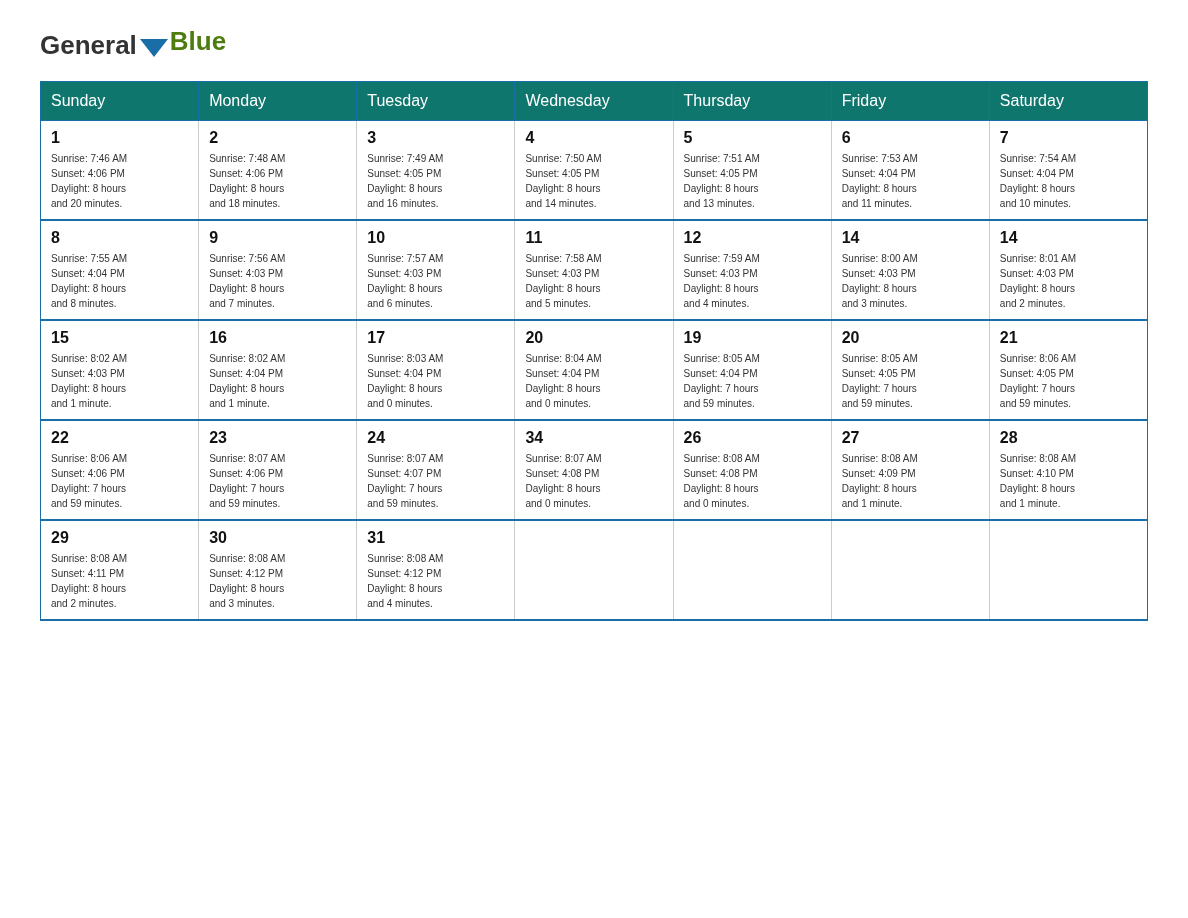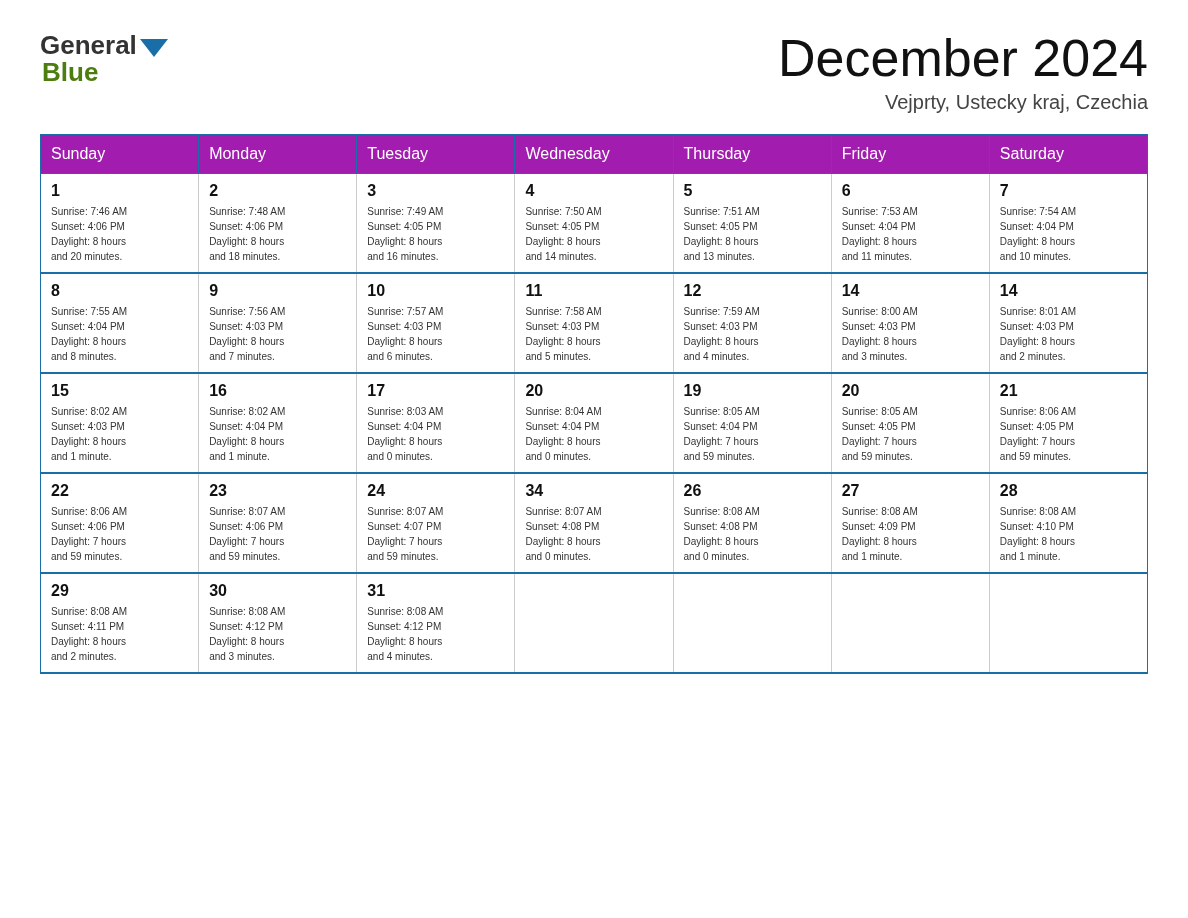--- a/index.html
+++ b/index.html
@@ -11,21 +11,21 @@
       min-height: 918px;
     }
     .header {
       display: flex;
       justify-content: space-between;
       align-items: flex-start;
       margin-bottom: 20px;
     }
     .logo {
       display: flex;
-      flex-direction: column;
+      flex-direction: row;
       align-items: flex-start;
     }
     .logo-top {
       display: flex;
       align-items: center;
     }
     .logo-general {
       font-size: 26px;
       font-weight: bold;
       color: #333;
@@ -59,21 +59,21 @@
       font-size: 20px;
       color: #444;
       margin-top: 4px;
     }
     .calendar {
       width: 100%;
       border-collapse: collapse;
       border: 1px solid #1a6ea8;
     }
     .calendar thead tr {
-      background-color: #a21caf;
+      background-color: #0f766e;
     }
     .calendar thead th {
       color: #ffffff;
       font-size: 16px;
       font-weight: normal;
       padding: 10px 10px;
       border: 1px solid #1a6ea8;
       text-align: left;
     }
     .calendar tbody tr {
@@ -110,24 +110,20 @@
 </head>
 <body>
 
 <div class="header">
   <div class="logo">
     <div class="logo-top">
       <span class="logo-general">General</span>
       <div class="logo-arrow"></div>
     </div>
     <span class="logo-blue">Blue</span>
-  </div>
-  <div class="title-area">
-    <div class="month-title">December 2024</div>
-    <div class="location">Vejprty, Ustecky kraj, Czechia</div>
   </div>
 </div>
 
 <table class="calendar">
   <thead>
     <tr>
       <th>Sunday</th>
       <th>Monday</th>
       <th>Tuesday</th>
       <th>Wednesday</th>

